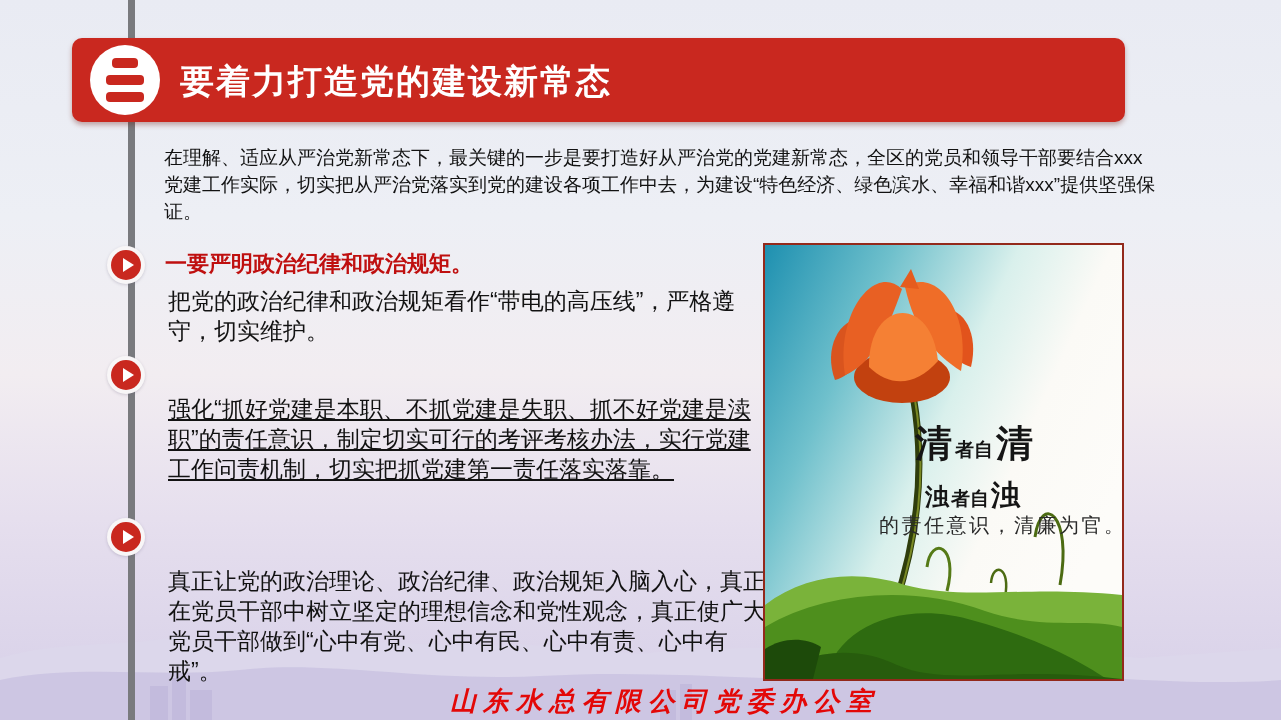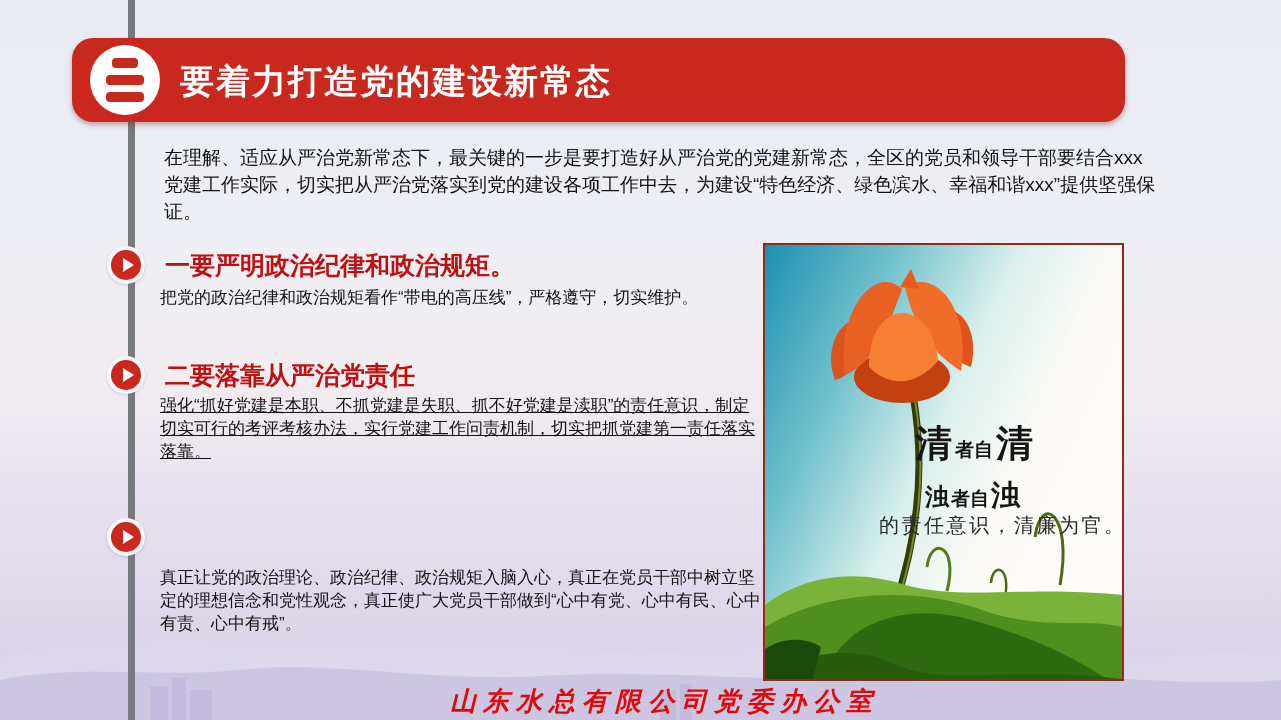--- a/index.html
+++ b/index.html
@@ -7,42 +7,42 @@
     position:relative; width:1281px; height:720px; overflow:hidden;
     background:linear-gradient(180deg,#e9ebf3 0%,#edeff5 30%,#f2edf1 52%,#e6dfee 72%,#d6cfe8 100%);
     font-family:"Liberation Sans", sans-serif;
   }
   
   .mountains{position:absolute;left:0;bottom:0;width:1281px;height:180px;}
   
   .vline{position:absolute;left:128px;top:0;width:7px;height:720px;background:#797a7e;}
   
   .banner{position:absolute;left:72px;top:38px;width:1053px;height:84px;background:#c9281f;
-          border-radius:21px;box-shadow:0 3px 5px rgba(110,25,18,.35);}
+          border-radius:10px;box-shadow:0 3px 5px rgba(110,25,18,.35);}
   .badge{position:absolute;left:18px;top:7px;width:70px;height:70px;background:#ffffff;border-radius:50%;
          display:flex;flex-direction:column;justify-content:center;align-items:center;gap:7px;}
   .badge .bar{height:10px;border-radius:4px;background:#c9281f;}
   .badge .bar-top{width:26px;}
   .badge .bar-mid{width:38px;}
   .badge .bar-bot{width:38px;}
   .banner-title{position:absolute;left:108px;top:0;height:84px;line-height:86px;color:#ffffff;
                 font-size:34px;font-weight:bold;letter-spacing:2px;white-space:nowrap;}
   
   .intro{position:absolute;left:164px;top:144px;width:992px;font-size:19px;line-height:27px;color:#121212;}
   
   .bullet-icon{position:absolute;width:38px;height:38px;background:#f8f6f7;border-radius:50%;
                display:flex;align-items:center;justify-content:center;box-shadow:0 1px 3px rgba(100,90,120,.25);}
   .bullet-icon .inner{width:30px;height:30px;background:#c9281f;border-radius:50%;
                       display:flex;align-items:center;justify-content:center;}
   .bullet-icon .tri{width:0;height:0;border-left:11px solid #ffffff;
                     border-top:7px solid transparent;border-bottom:7px solid transparent;margin-left:4px;}
   .icon-1{left:107px;top:246px;} .icon-2{left:107px;top:356px;} .icon-3{left:107px;top:518px;}
-  .b-head{position:absolute;left:165px;font-size:25px;font-weight:bold;color:#bf0f0f;white-space:nowrap;}
+  .b-head{position:absolute;left:165px;font-size:22px;font-weight:bold;color:#bf0f0f;white-space:nowrap;}
   .head-1{top:249px;} .head-2{top:359px;} .head-3{top:521px;}
-  .b-body{position:absolute;left:160px;font-size:17px;line-height:23px;color:#121212;}
+  .b-body{position:absolute;left:168px;font-size:23px;line-height:30px;color:#121212;}
   .body-1{top:286px;width:600px;} .body-2{top:394px;width:604px;text-decoration:underline;} .body-3{top:566px;width:608px;}
   
   .poster{position:absolute;left:763px;top:243px;width:357px;height:434px;border:2px solid #93291b;
           background:#eaf6f4;}
   .poster svg{display:block;width:100%;height:100%;}
   .p-line{position:absolute;display:flex;align-items:baseline;color:#151515;
           font-family:"Liberation Serif", serif;font-weight:bold;white-space:nowrap;}
   .p-l1{left:150px;top:174px;}
   .p-l1 .big{font-size:37px;} .p-l1 .sm{font-size:19px;margin:0 3px;}
   .p-l2{left:160px;top:231px;}
@@ -91,21 +91,20 @@
       </div>
   </div>
   <div class="b-head head-1">一要严明政治纪律和政治规矩。</div>
   <div class="b-body body-1">把党的政治纪律和政治规矩看作“带电的高压线”，严格遵守，切实维护。</div>
 
   <div class="bullet-icon icon-2">
     <div class="inner">
         <div class="tri"></div>
       </div>
   </div>
-  <div class="b-head head-2">二要落靠从严治党责任</div>
   <div class="b-body body-2">强化“抓好党建是本职、不抓党建是失职、抓不好党建是渎职”的责任意识，制定切实可行的考评考核办法，实行党建工作问责机制，切实把抓党建第一责任落实落靠。</div>
 
   <div class="bullet-icon icon-3">
     <div class="inner">
         <div class="tri"></div>
       </div>
   </div>
   <div class="b-body body-3">真正让党的政治理论、政治纪律、政治规矩入脑入心，真正在党员干部中树立坚定的理想信念和党性观念，真正使广大党员干部做到“心中有党、心中有民、心中有责、心中有戒”。</div>
 
   <div class="poster">

